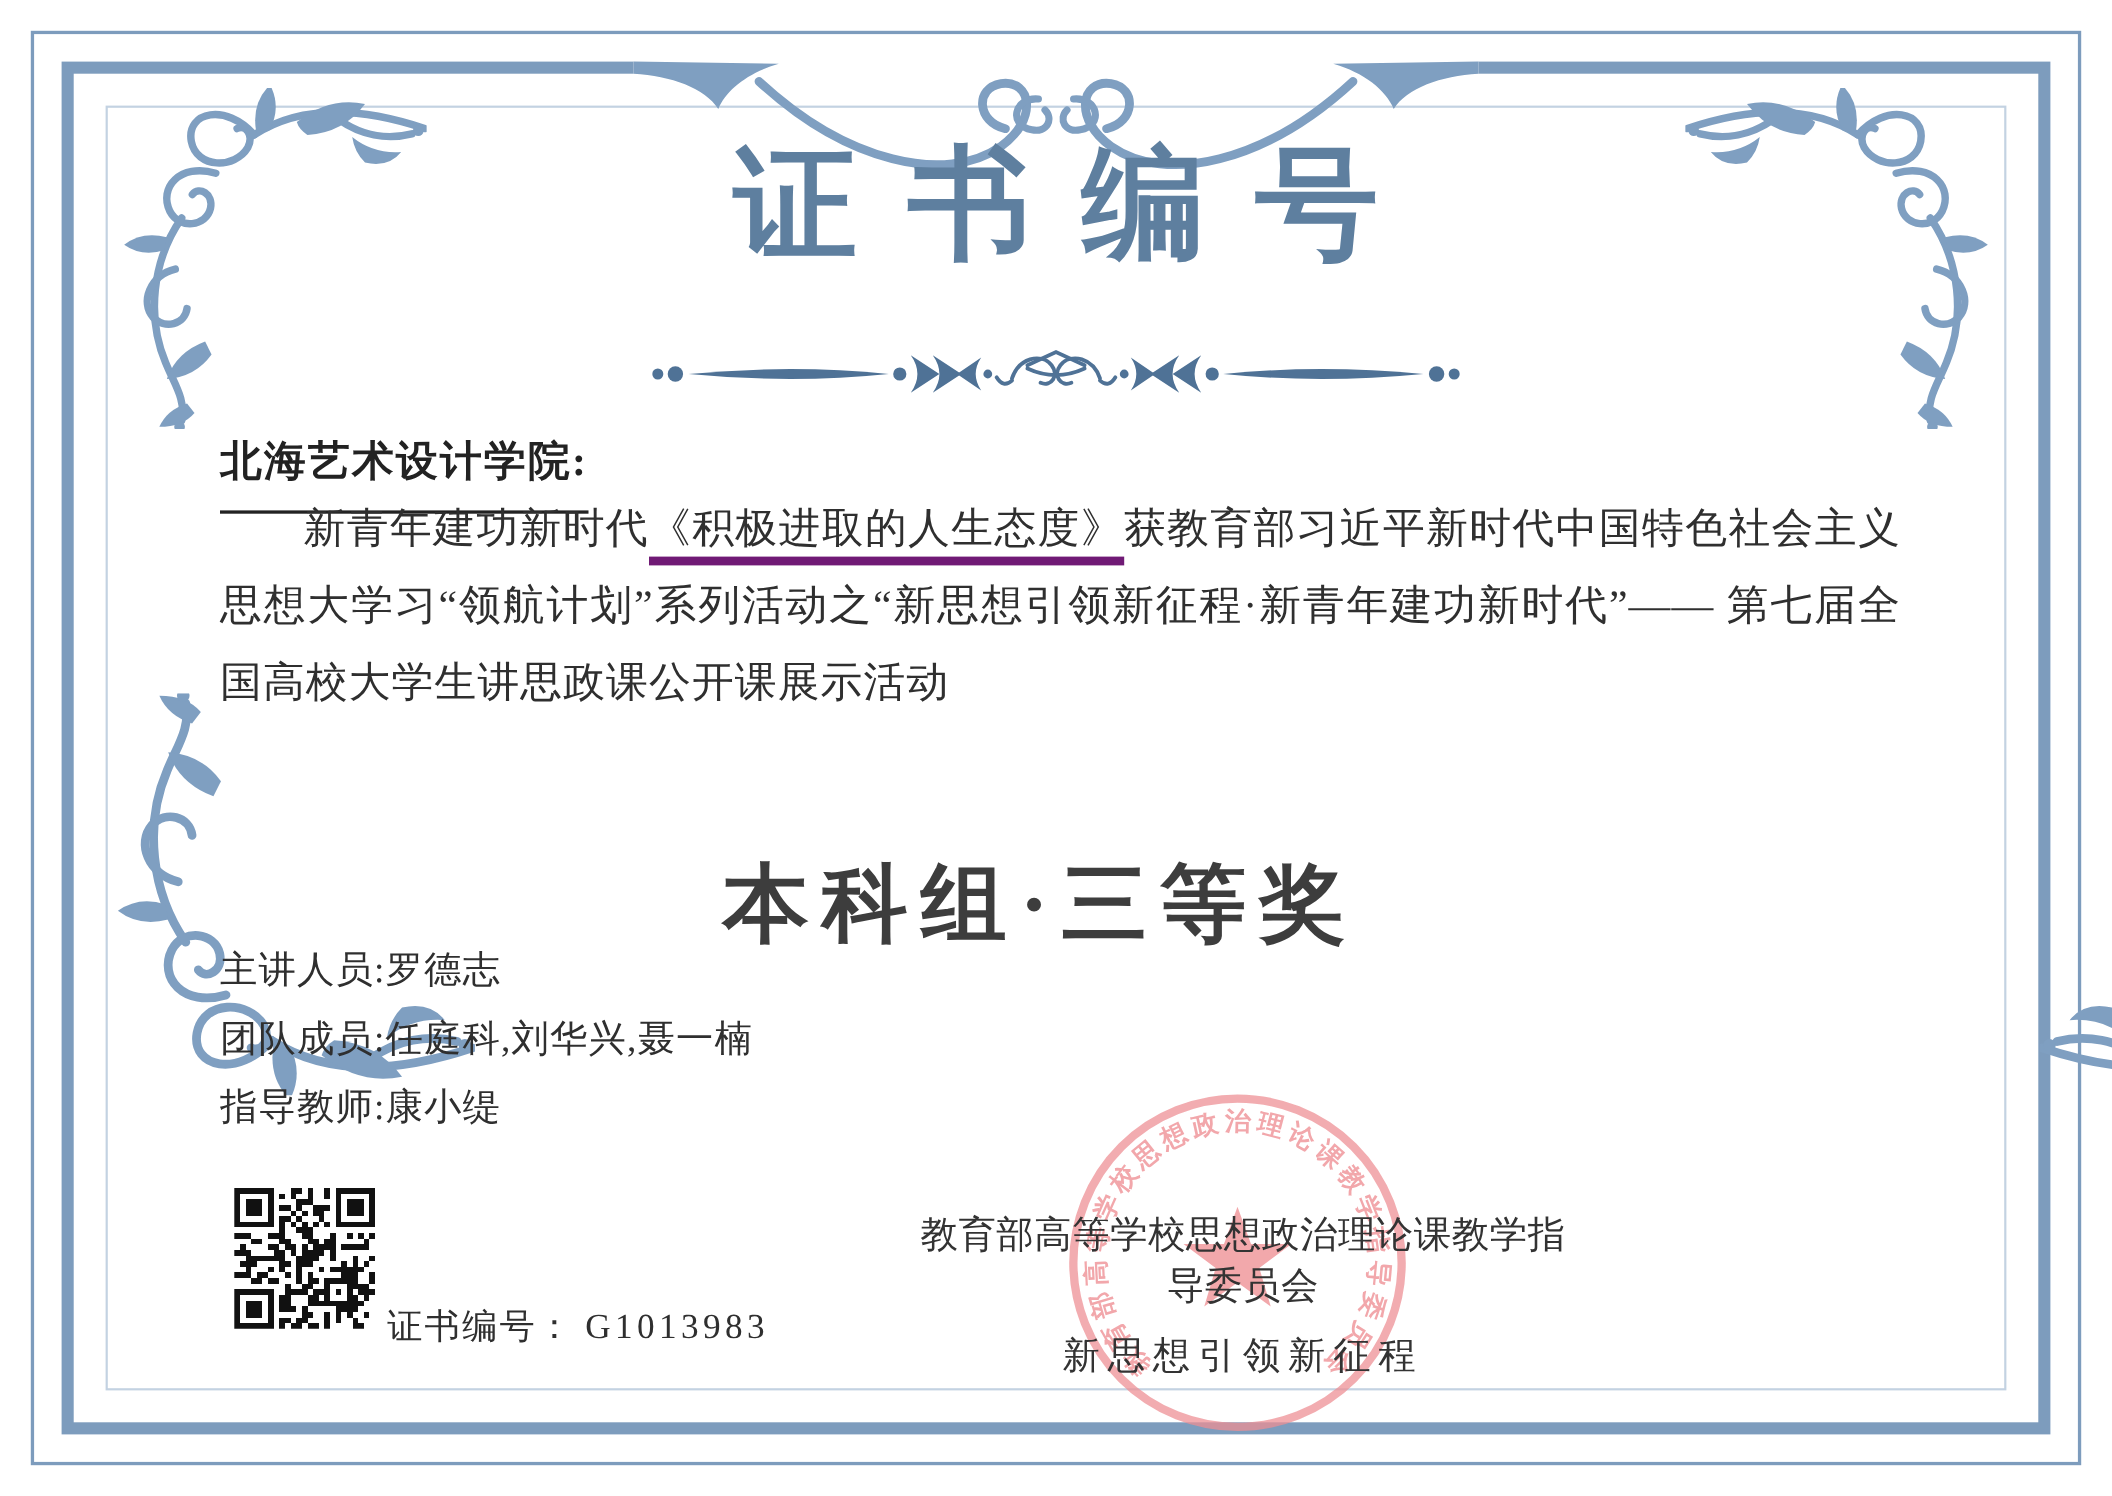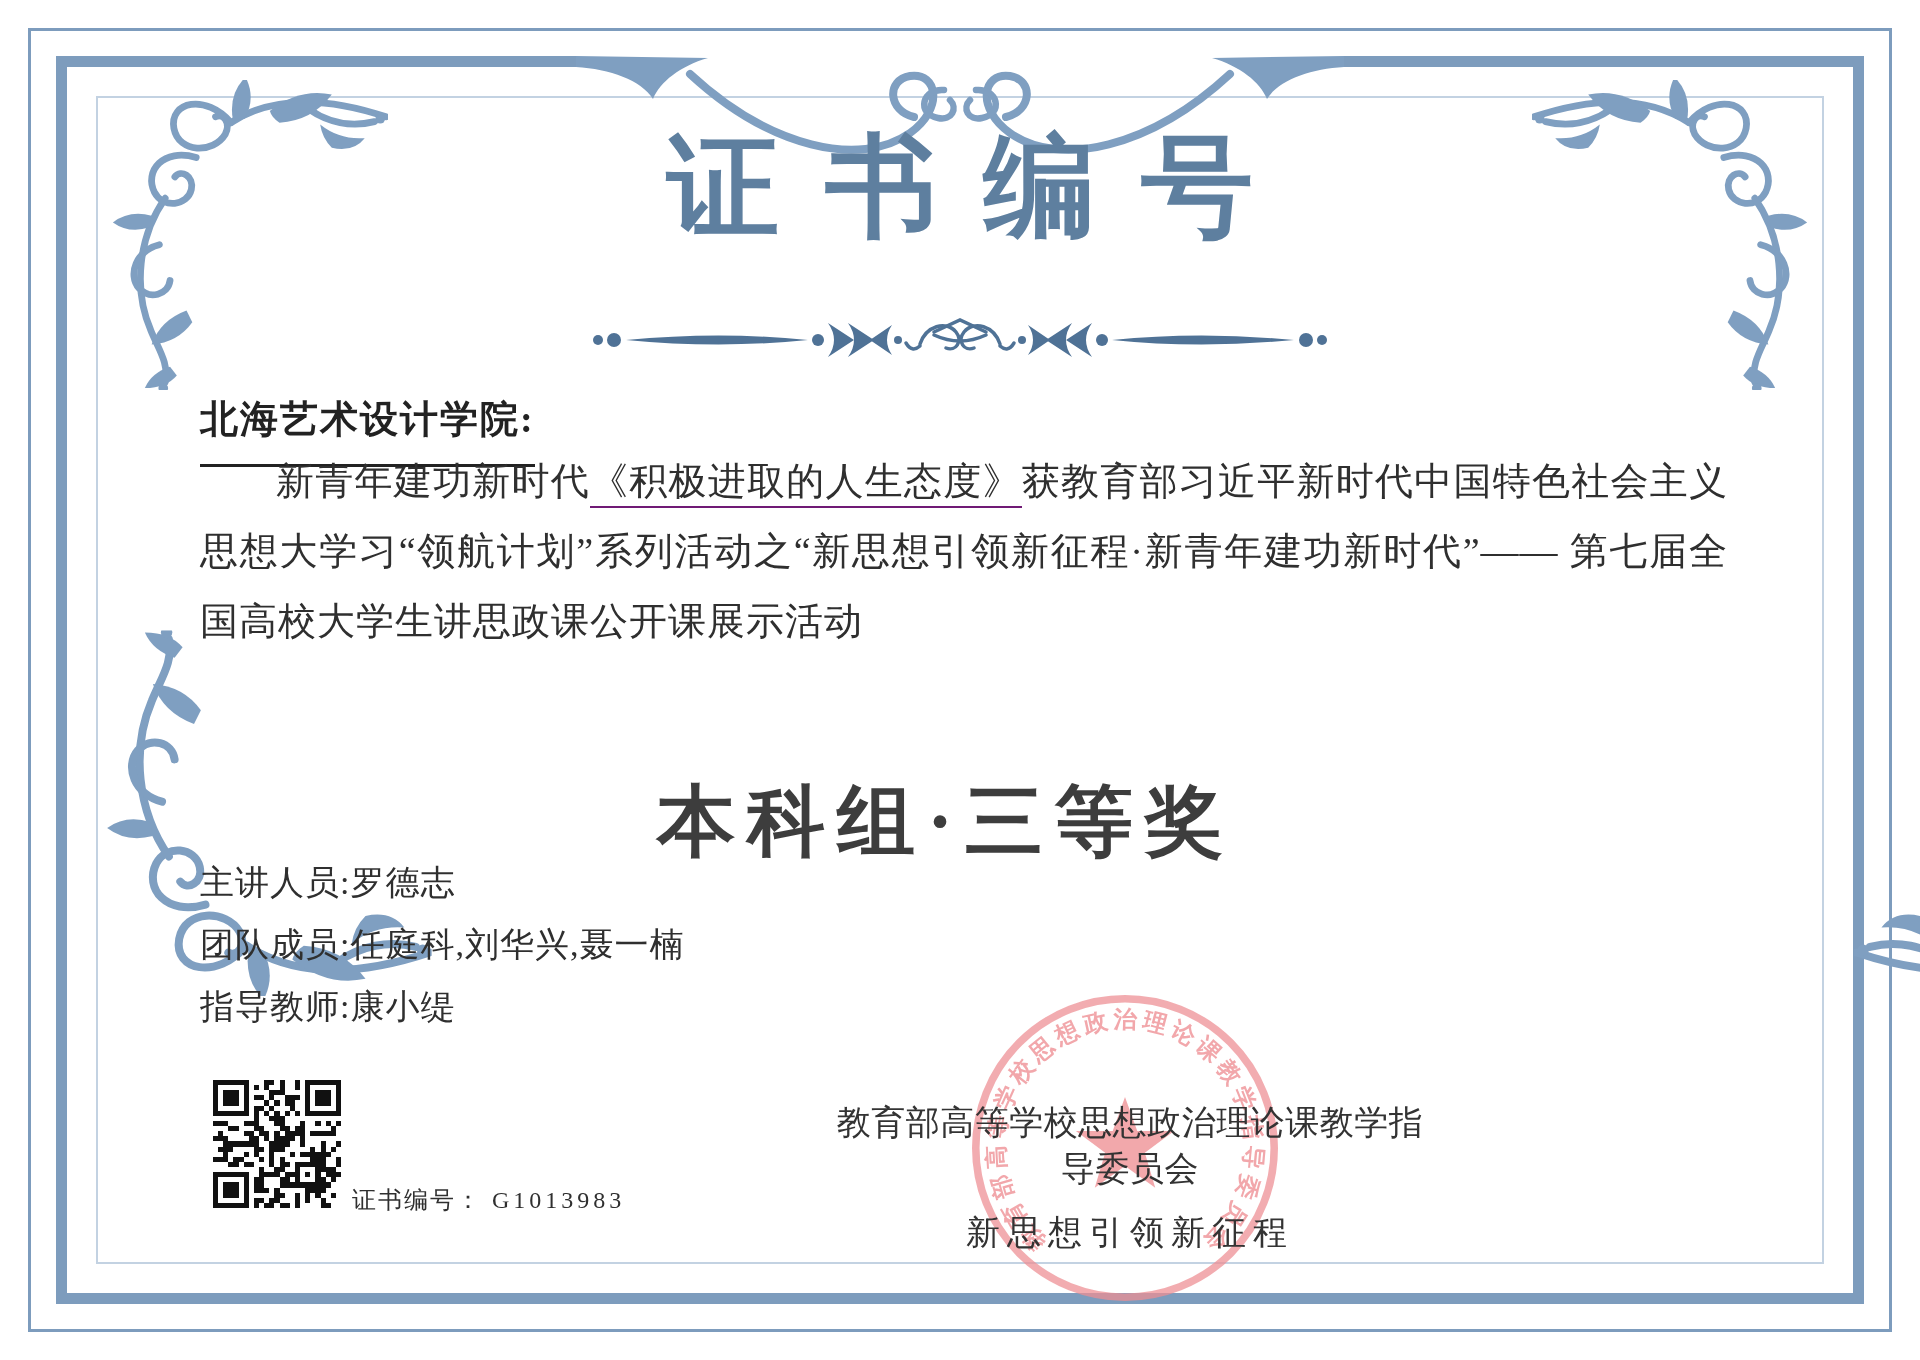--- a/index.html
+++ b/index.html
@@ -43,31 +43,31 @@
   .recipient{
     position:absolute;left:200px;top:394px;font-size:38px;font-weight:600;color:#222;
     border-bottom:3px solid #222;padding-bottom:19px;letter-spacing:2px;
   }
   
   .body-text{
     position:absolute;left:200px;top:446px;width:1528px;margin:0;
     font-size:38px;line-height:70px;text-align:justify;text-indent:2em;
     color:var(--text-dark,#2f2f2f);letter-spacing:1px;
   }
-  .work-title{border-bottom:2px solid #701a75;padding-bottom:4px;}
+  .work-title{border-bottom:8px solid #701a75;padding-bottom:4px;}
   
   .award{
     position:absolute;left:200px;top:722px;width:1480px;text-align:center;
     font-size:78px;font-weight:900;color:#3d3d3d;letter-spacing:12px;text-indent:12px;margin-top:48px;
   }
   
   .people{position:absolute;left:200px;top:852px;font-size:34px;line-height:62px;color:var(--text-dark,#2f2f2f);letter-spacing:1px;}
   
   .qr{position:absolute;left:213px;top:1080px;width:128px;height:128px;}
-  .cert-no{position:absolute;left:352px;top:1184px;font-size:24px;color:var(--text-dark,#2f2f2f);letter-spacing:2px;text-align:right;}
+  .cert-no{position:absolute;left:352px;top:1184px;font-size:32px;color:var(--text-dark,#2f2f2f);letter-spacing:2px;text-align:right;}
   .cert-no .val{margin-left:10px;letter-spacing:4px;}
   
   .seal{position:absolute;left:955px;top:978px;width:340px;height:340px;z-index:1;opacity:.92;}
   
   .issuer-block{position:absolute;left:830px;top:1100px;width:600px;text-align:center;z-index:2;}
   .issuer-name{font-size:34px;color:#333;letter-spacing:0.5px;}
   .issue-date{font-size:34px;color:#333;letter-spacing:7px;margin-top:18px;}
 </style>
 </head>
 <body>

